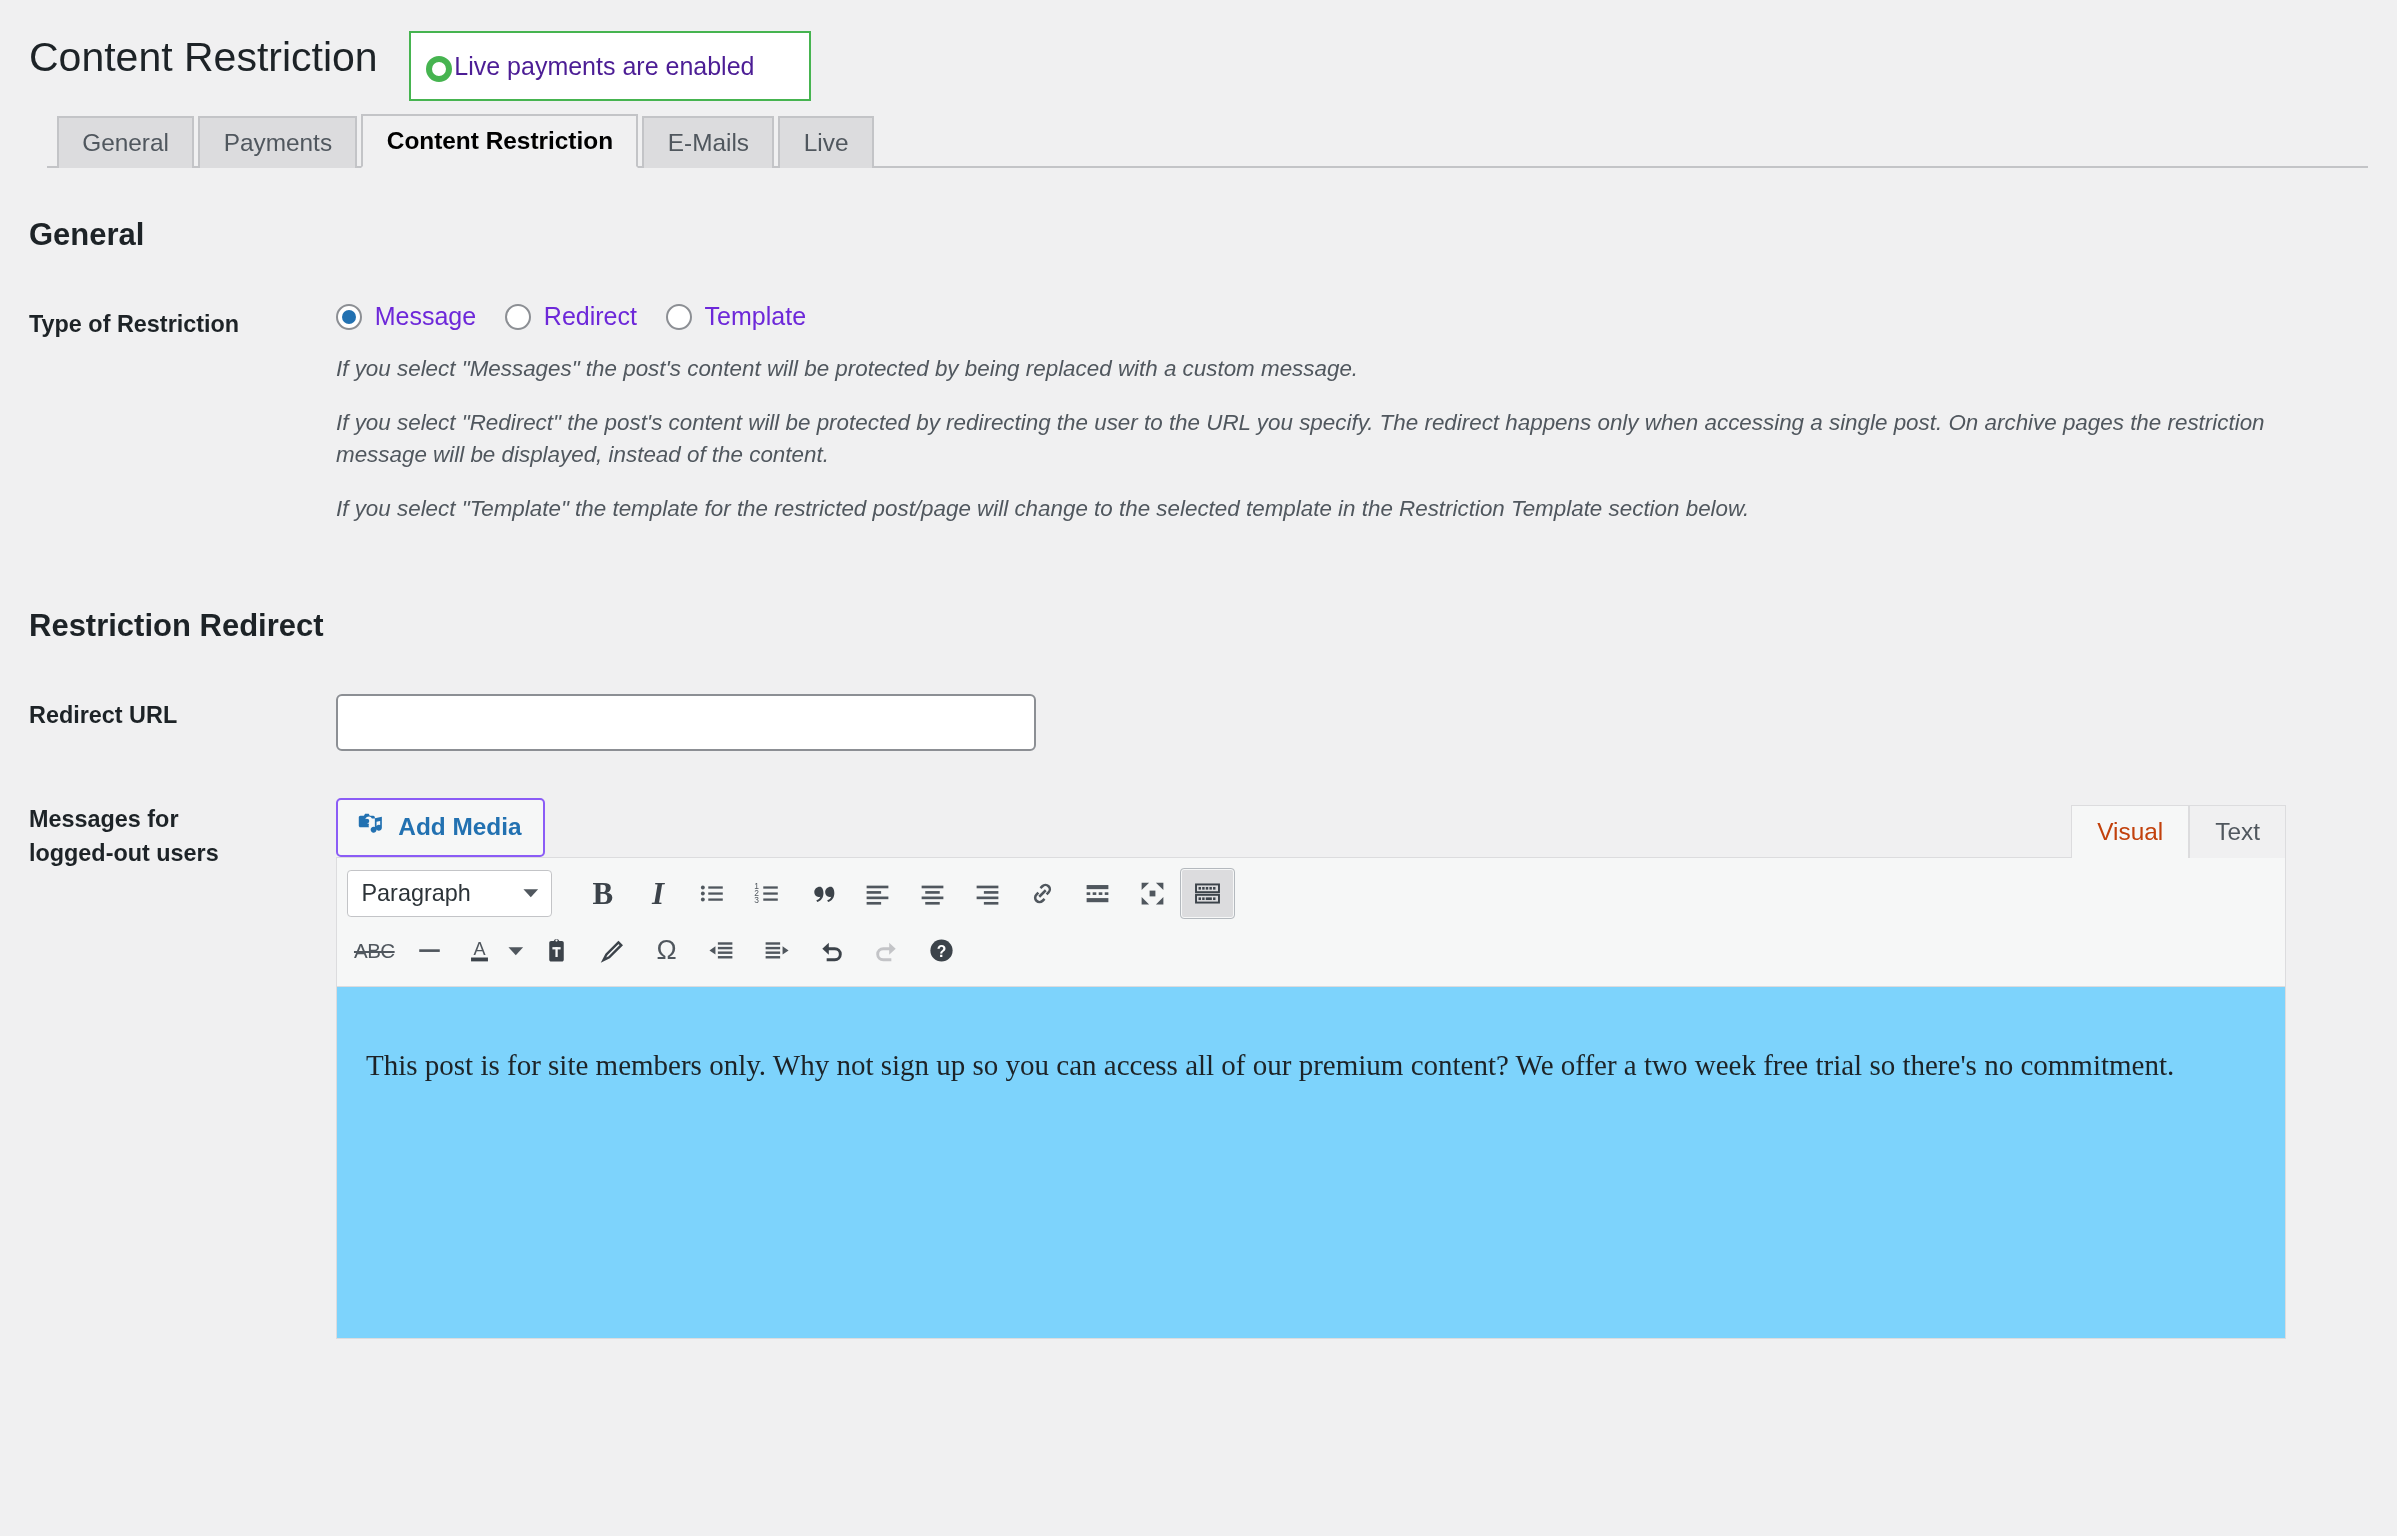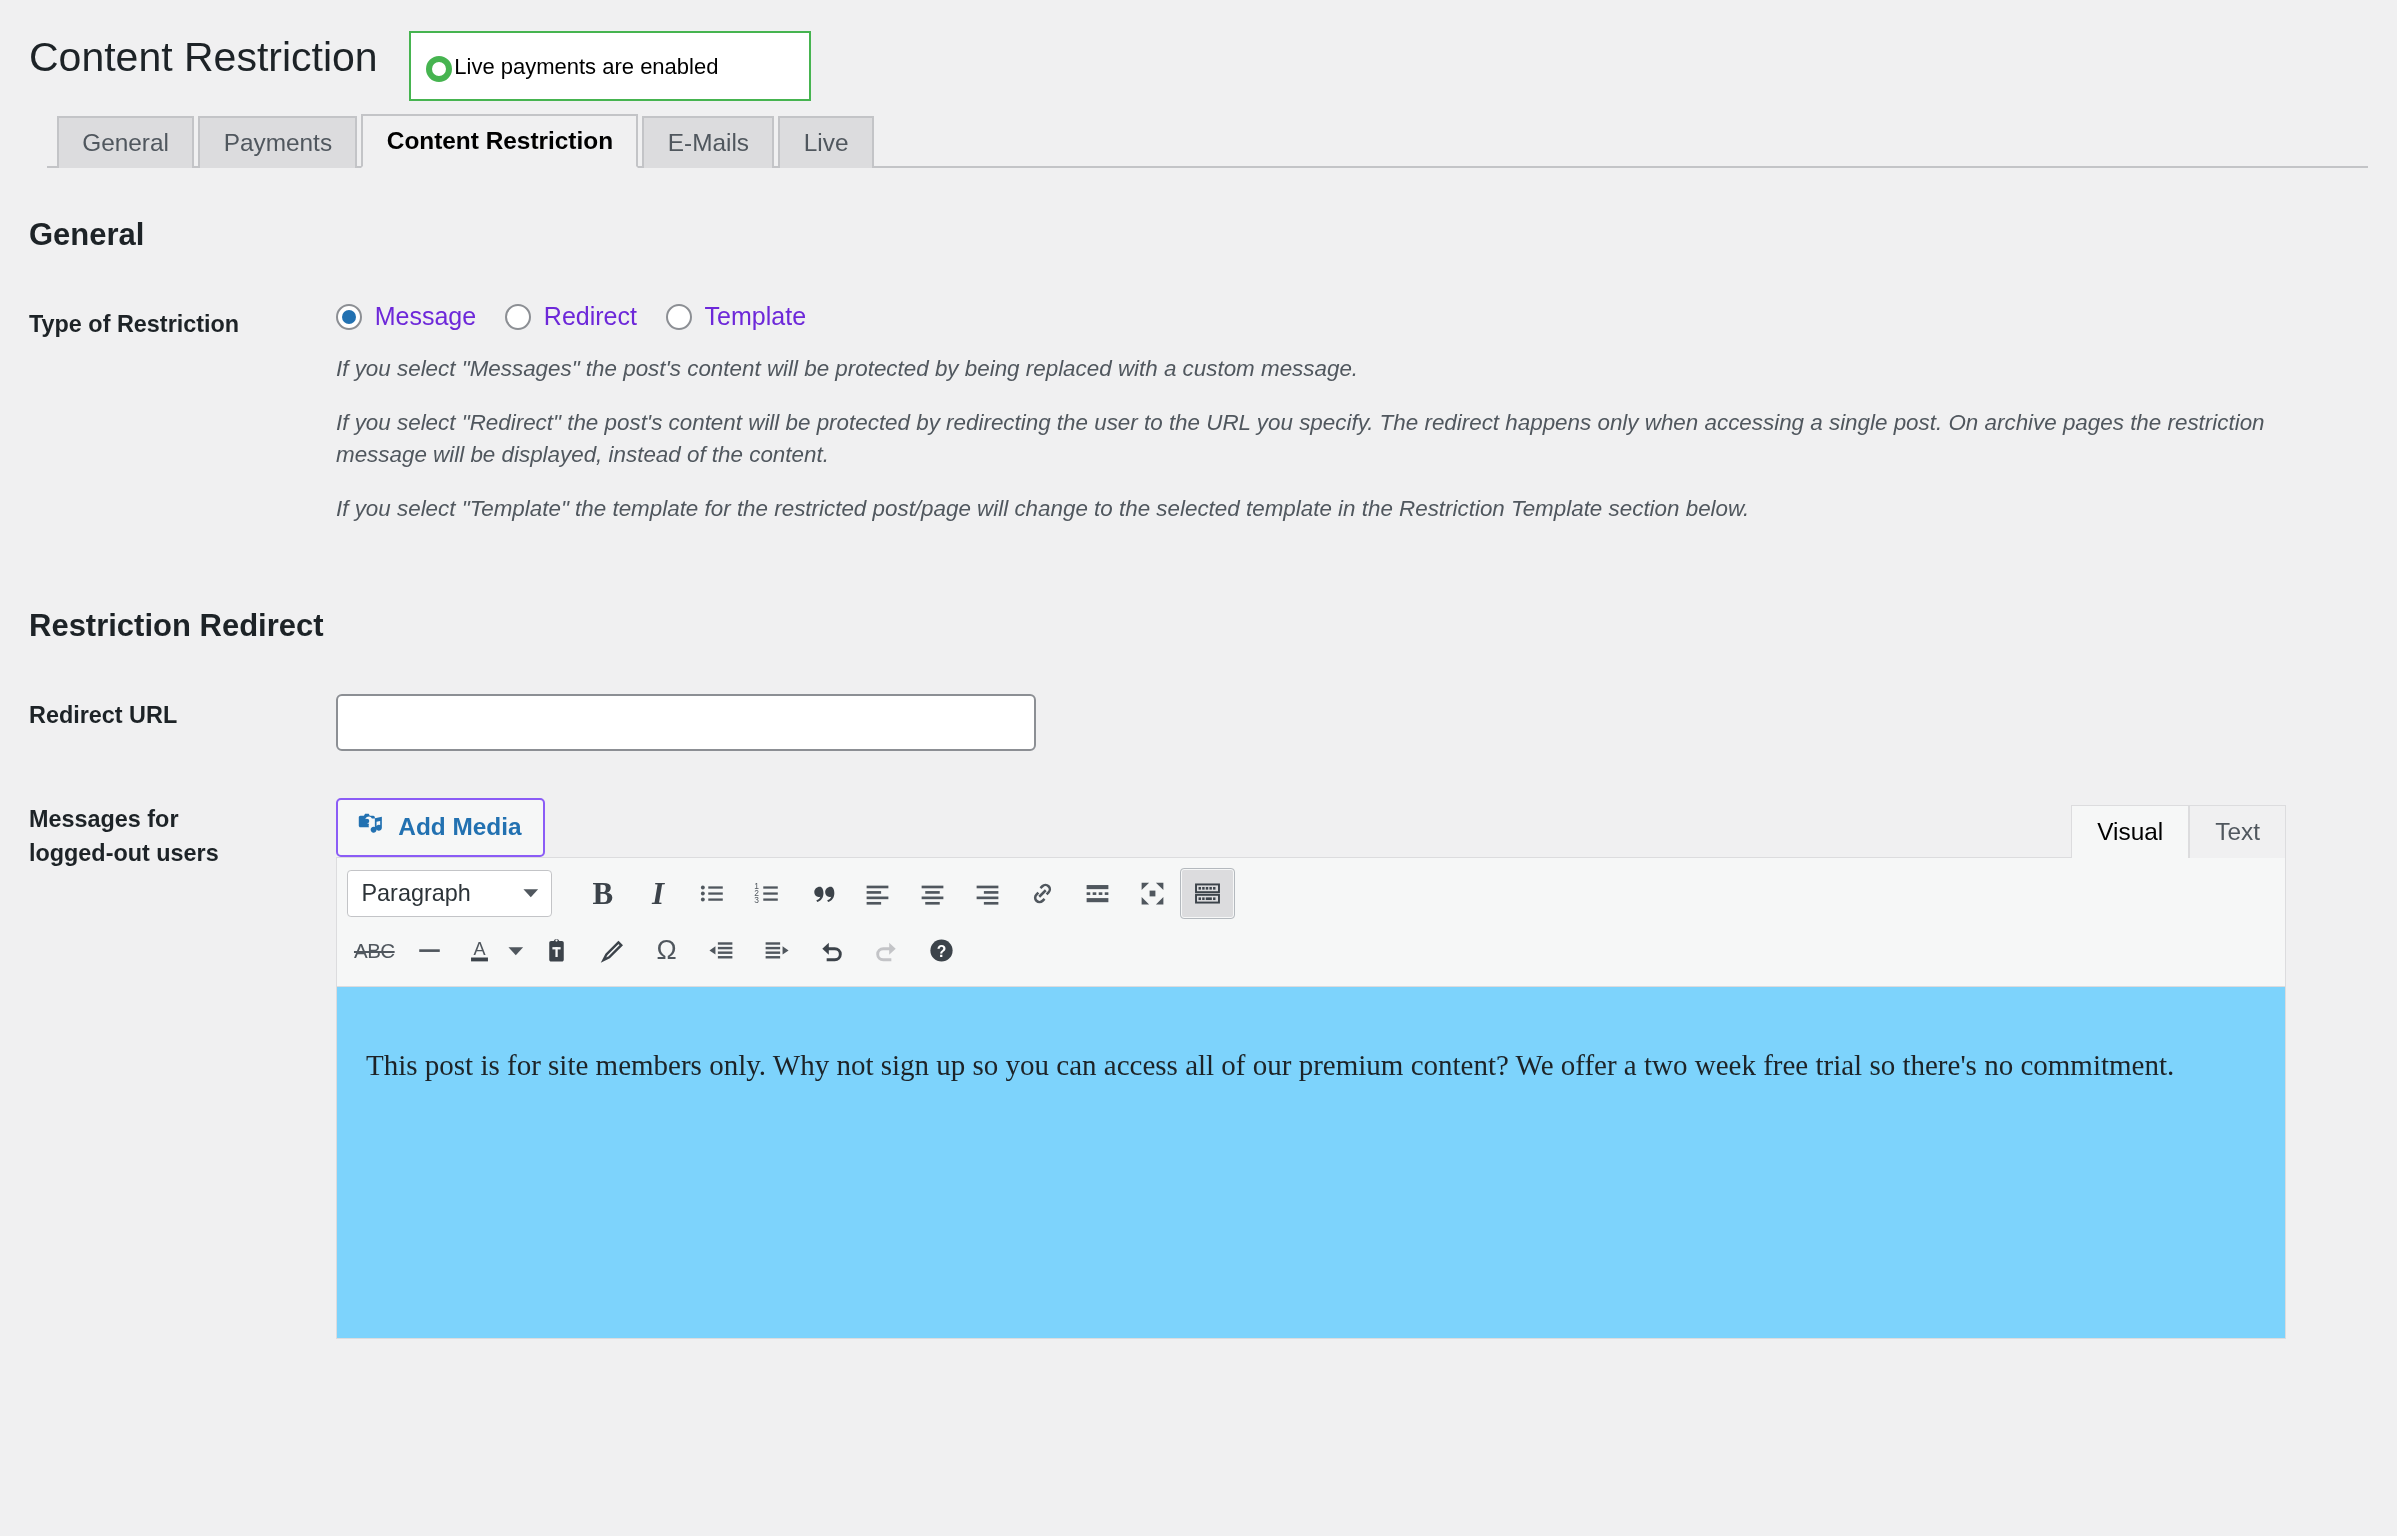--- a/index.html
+++ b/index.html
@@ -40,23 +40,23 @@
   }
   .ring {
     flex: 0 0 auto;
     width: 26px; height: 26px;
     border-radius: 50%;
     border: 6.8px solid #46b450;
     background: transparent;
     margin-top: 5.9px;
   }
   .live-notice-text {
-    font-size: 22px;
+    font-size: 25px;
     line-height: 1.32;
-    color: #000000;
+    color: #4c1d95;
     margin-left: 2px;
     max-width: 332px;
   }
 
   
   .tabs-wrap {
     position: relative;
     margin: 0 29px 0 47px;
     border-bottom: 2px solid #c3c4c7;
     height: 53px;
@@ -187,21 +187,21 @@
     color: #50575e;
     padding: 11.7px 25px 11.7px 25px;
     border: 1px solid #dcdcde;
     border-bottom: none;
     background: #f0f0f1;
     line-height: 1.2;
   }
   .ed-tab.active {
     background: #f6f7f7;
     border-color: #dcdcde;
-    color: #000000;
+    color: #c2410c;
   }
 
   .editor-box {
     border: 1px solid #dcdcde;
     background: #f6f7f7;
     margin-top: 0;
   }
   .toolbar {
     padding: 6.8px 9.8px 6.8px 9.8px;
     border-bottom: 1px solid #dcdcde;

